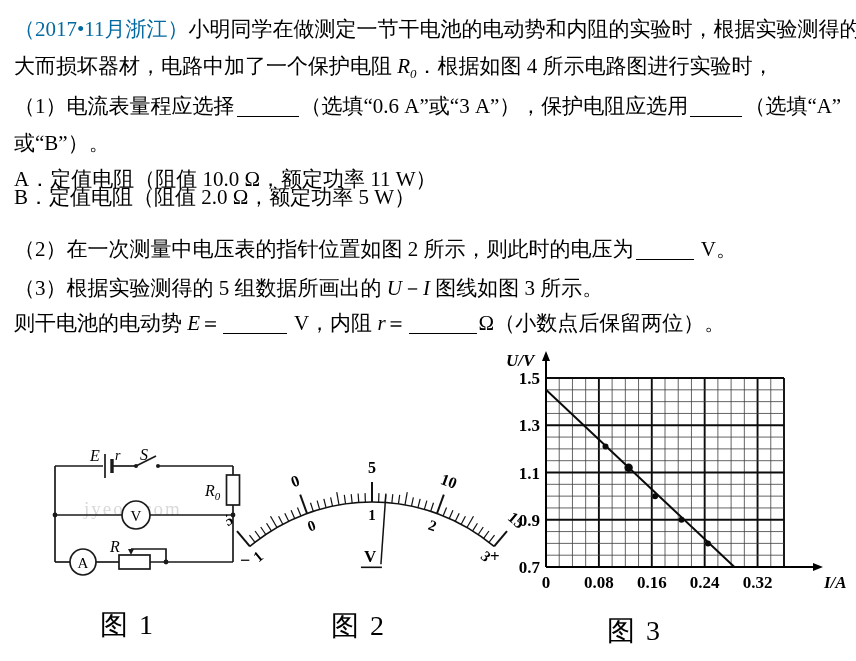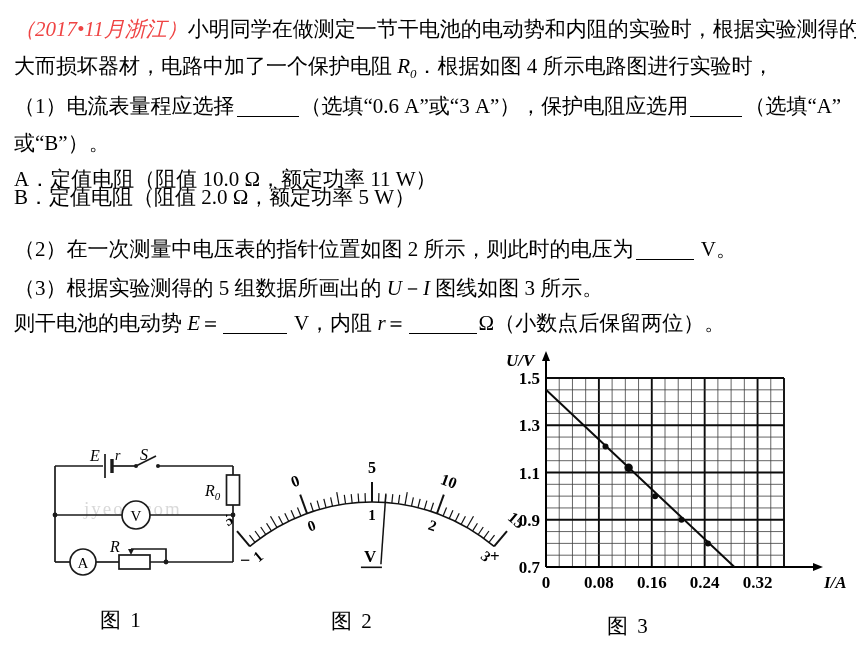--- a/index.html
+++ b/index.html
@@ -2,26 +2,26 @@
 <html><head>
 <meta charset="utf-8">
 <style>
   html,body{margin:0;padding:0}
   body{
     width:856px;height:661px;position:relative;overflow:hidden;
     background:#ffffff;color:#000;
     font-family:"Liberation Serif","DejaVu Serif",serif;
   }
   .line{position:absolute;left:14px;font-size:21px;white-space:nowrap;line-height:26px;}
-  .red{color:#ef4444;font-style:italic;}
+  .red{color:#0369a1;}
   .it{font-style:italic;}
   .blank{display:inline-block;border-bottom:1.8px solid #000;height:20px;vertical-align:-4px;margin:0 2px;}
   .b62{width:62px}.b52{width:52px}.b58{width:58px}.b64{width:64px}.b68{width:68px}
   sub.s0{font-size:13px;font-style:italic;}
-  .cap{position:absolute;font-size:21px;letter-spacing:2px;}
+  .cap{position:absolute;font-size:28px;letter-spacing:2px;}
   .fig{position:absolute;}
   .watermark{position:absolute;left:84px;top:498px;font-size:19px;color:#d9d9d9;letter-spacing:2px;}
   svg text{font-family:"Liberation Serif","DejaVu Serif",serif;}
 </style>
 </head>
 <body>
 
 <div class="line" style="top:16px"><span class="red">（2017•11月浙江）</span><span>小明同学在做测定一节干电池的电动势和内阻的实验时，根据实验测得的</span></div>
 
 <div class="line" style="top:53px"><span>大而损坏器材，电路中加了一个保护电阻 </span><span class="it">R</span><sub class="s0">0</sub><span>．根据如图 4 所示电路图进行实验时，</span></div>

